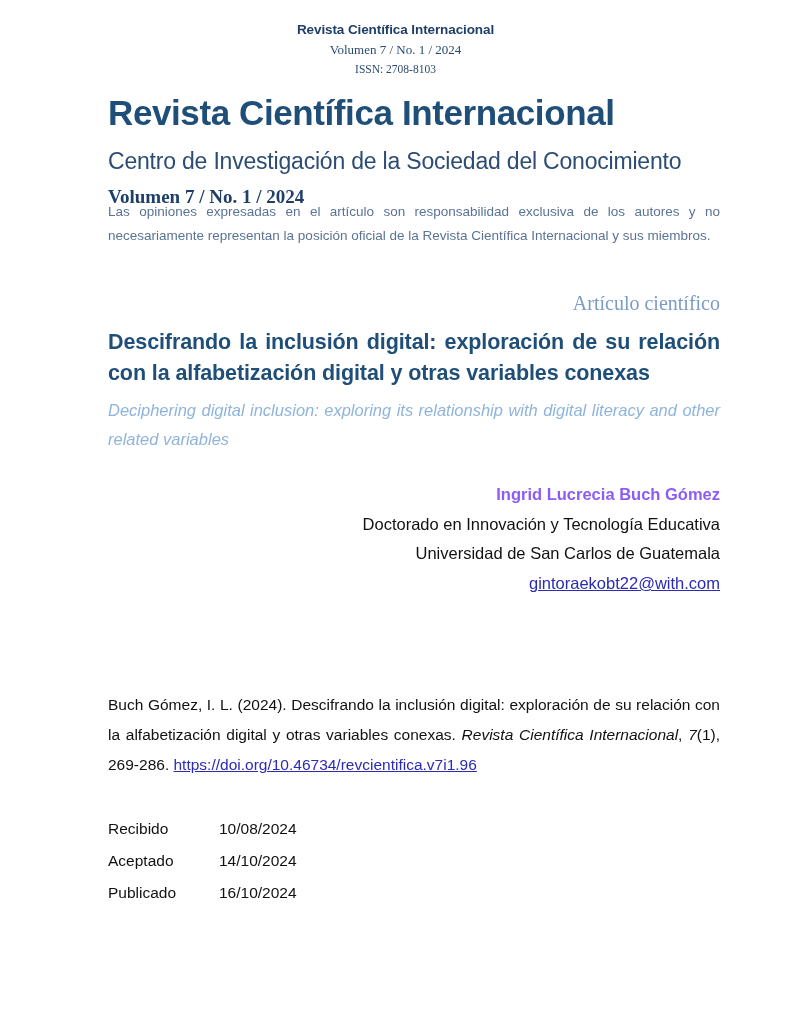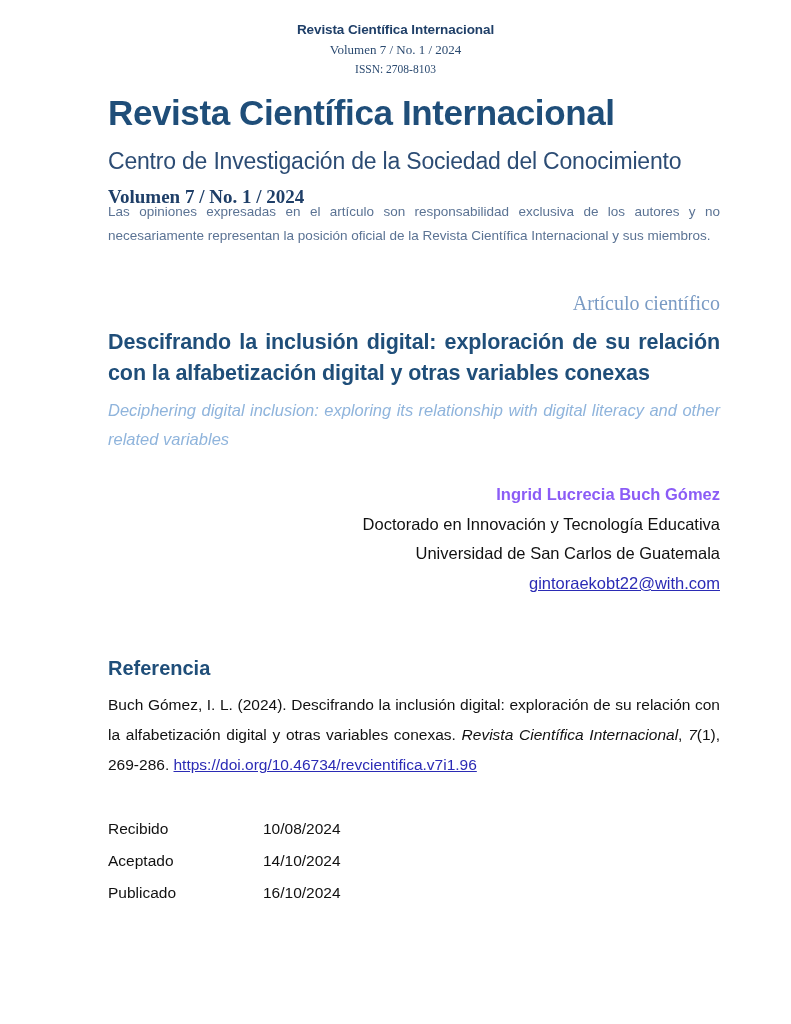--- a/index.html
+++ b/index.html
@@ -172,21 +172,21 @@
     top: 813px;
   }
   .date-row {
     display: flex;
     font-size: 15.5px;
     color: #111111;
     line-height: 2.05;
     gap: 23px;
   }
   .date-label { width: 88px; flex: none; }
-  .date-value { flex: none; margin-left: 44px; }
+  .date-value { flex: none; }
 
   
   .footer {
     position: absolute;
     left: 108px;
     right: 71px;
     top: 972px;
     display: flex;
     align-items: baseline;
     gap: 38px;
@@ -224,21 +224,20 @@
   <div class="col article-title">Descifrando la inclusión digital: exploración de su relación con la alfabetización digital y otras variables conexas</div>
   <div class="col article-subtitle">Deciphering digital inclusion: exploring its relationship with digital literacy and other related variables</div>
 
   <div class="col author-block">
     <div class="author-name">Ingrid Lucrecia Buch Gómez</div>
     <div class="author-line">Doctorado en Innovación y Tecnología Educativa</div>
     <div class="author-line">Universidad de San Carlos de Guatemala</div>
     <div><span class="author-link">gintoraekobt22@with.com</span></div>
   </div>
 
-  <div class="col ref-heading">Referencia</div>
   <div class="col ref-body"><span>Buch Gómez, I. L. (2024). Descifrando la inclusión digital: exploración de su relación con la alfabetización digital y otras variables conexas. </span><em>Revista Científica Internacional</em><span>, </span><em>7</em><span>(1), 269-286. </span><span class="ref-link">https://doi.org/10.46734/revcientifica.v7i1.96</span></div>
 
   <div class="col dates">
     <div class="date-row">
       <span class="date-label">Recibido</span>
       <span class="date-value">10/08/2024</span>
     </div>
     <div class="date-row">
       <span class="date-label">Aceptado</span>
       <span class="date-value">14/10/2024</span>

